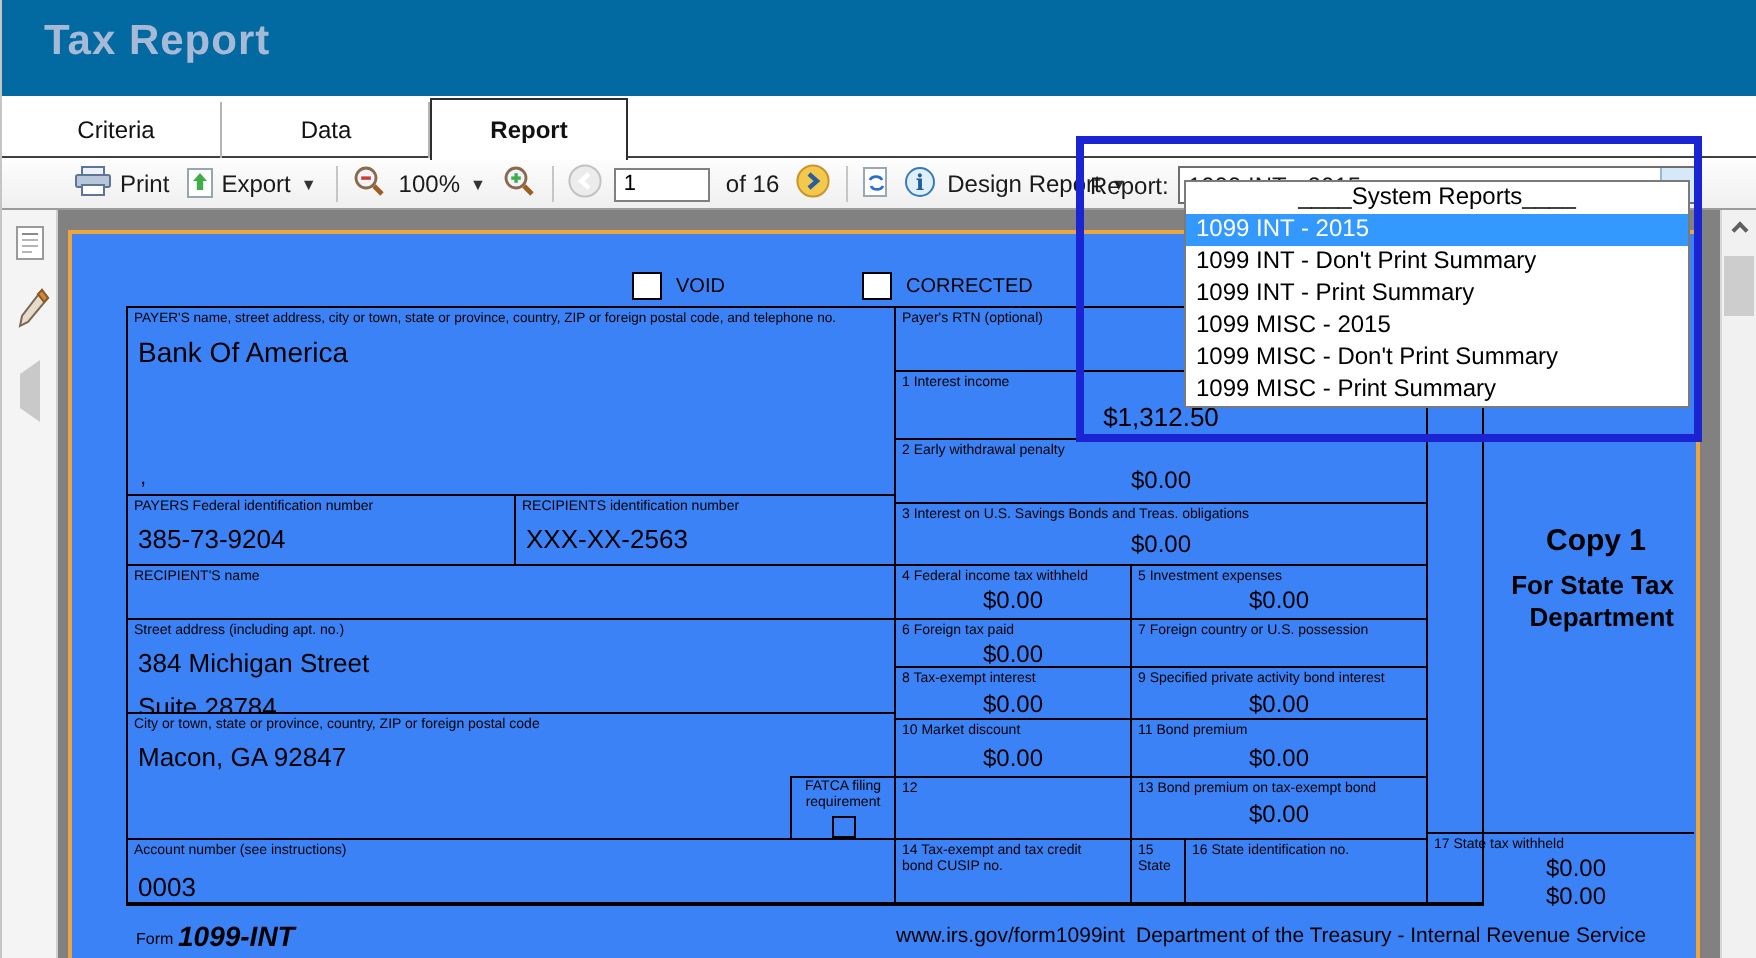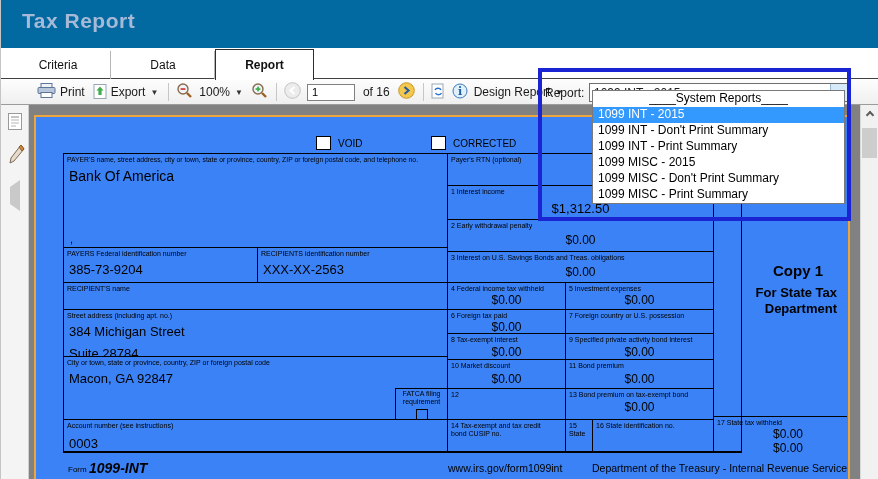--- a/index.html
+++ b/index.html
@@ -294,21 +294,21 @@
       <div class="fc" style="left:649px;top:262px;width:134px;height:37px;">
         <span class="lbl one">17 State tax withheld</span>
         <span class="b17v">$0.00</span>
         <span class="b17v">$0.00</span>
       </div>
     </div>
 
     <span class="pfoot" style="left:32px;top:348px;font-size:8px;">Form</span>
     <span class="pfoot" style="left:53px;top:343px;font-size:14px;font-weight:bold;font-style:italic;">1099-INT</span>
     <span class="pfoot" style="left:380px;top:345px;margin-left:32px;">www.irs.gov/form1099int</span>
-    <span class="pfoot" style="left:556px;top:345px;">Department of the Treasury - Internal Revenue Service</span>
+    <span class="pfoot" style="left:532px;top:345px;">Department of the Treasury - Internal Revenue Service</span>
   </div>
 
   <div class="vscroll">
     <div class="up">
         <span class="chev-up"></span>
       </div>
     <div class="thumb"></div>
   </div>
 </div>
 

